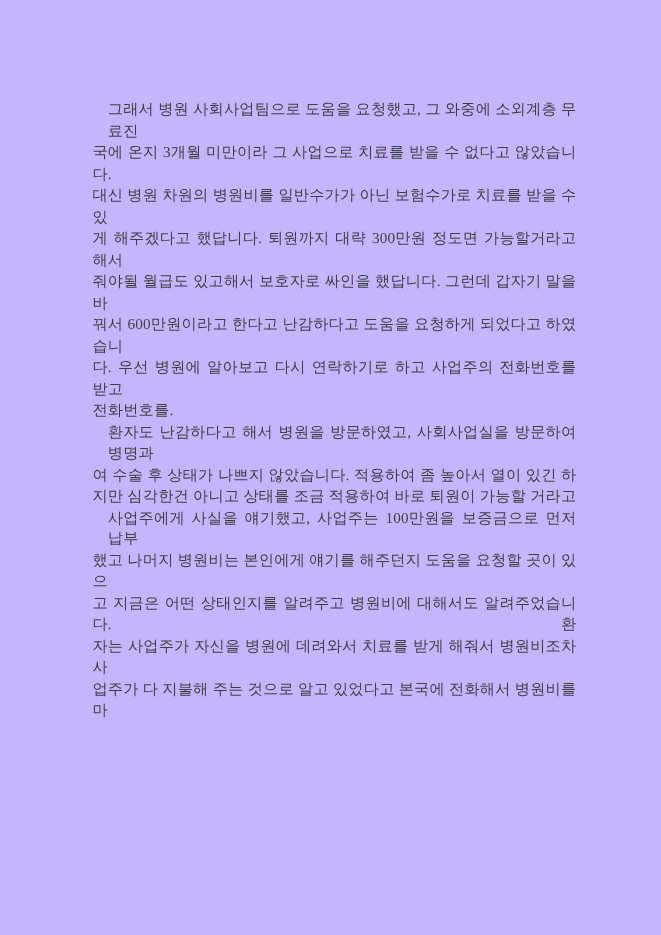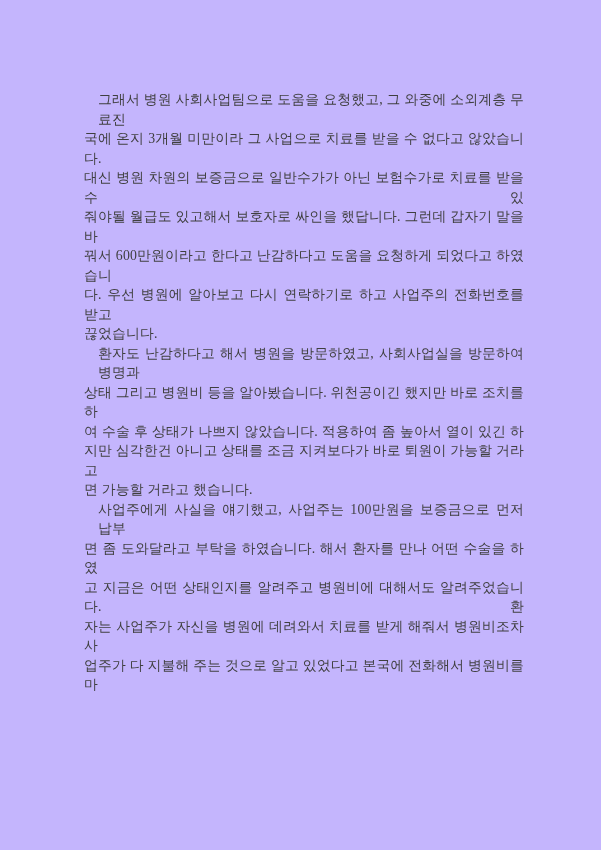--- a/index.html
+++ b/index.html
@@ -44,34 +44,33 @@
   }
 </style>
 </head>
 <body>
 
 <div class="page">
   <div class="text-block" style="color: rgb(63, 63, 63);">
       <div class="paragraph">
         <div class="line first">그래서 병원 사회사업팀으로 도움을 요청했고, 그 와중에 소외계층 무료진</div>
         <div class="line">국에 온지 3개월 미만이라 그 사업으로 치료를 받을 수 없다고 않았습니다.</div>
-        <div class="line">대신 병원 차원의 보증금으로 일반수가가 아닌 보험수가로 치료를 받을 수 있</div>
+        <div class="line">대신 병원 차원의 병원비를 일반수가가 아닌 보험수가로 치료를 받을 수 있</div>
+        <div class="line">게 해주겠다고 했답니다. 퇴원까지 대략 300만원 정도면 가능할거라고 해서</div>
         <div class="line">줘야될 월급도 있고해서 보호자로 싸인을 했답니다. 그런데 갑자기 말을 바</div>
         <div class="line">꿔서 600만원이라고 한다고 난감하다고 도움을 요청하게 되었다고 하였습니</div>
         <div class="line">다. 우선 병원에 알아보고 다시 연락하기로 하고 사업주의 전화번호를 받고</div>
-        <div class="line para-end">끊었습니다.</div>
+        <div class="line para-end">전화번호를.</div>
       </div>
       <div class="paragraph">
         <div class="line first">환자도 난감하다고 해서 병원을 방문하였고, 사회사업실을 방문하여 병명과</div>
-        <div class="line">상태 그리고 병원비 등을 알아봤습니다. 위천공이긴 했지만 바로 조치를 하</div>
         <div class="line">여 수술 후 상태가 나쁘지 않았습니다. 적용하여 좀 높아서 열이 있긴 하</div>
-        <div class="line">지만 심각한건 아니고 상태를 조금 지켜보다가 바로 퇴원이 가능할 거라고</div>
-        <div class="line para-end">면 가능할 거라고 했습니다.</div>
+        <div class="line">지만 심각한건 아니고 상태를 조금 적용하여 바로 퇴원이 가능할 거라고</div>
       </div>
       <div class="paragraph">
         <div class="line first">사업주에게 사실을 얘기했고, 사업주는 100만원을 보증금으로 먼저 납부</div>
-        <div class="line">면 좀 도와달라고 부탁을 하였습니다.  해서 환자를 만나 어떤 수술을 하였</div>
+        <div class="line">했고 나머지 병원비는 본인에게 얘기를 해주던지 도움을 요청할 곳이 있으</div>
         <div class="line">고 지금은 어떤 상태인지를 알려주고 병원비에 대해서도 알려주었습니다. 환</div>
         <div class="line">자는 사업주가 자신을 병원에 데려와서 치료를 받게 해줘서 병원비조차 사</div>
         <div class="line">업주가 다 지불해 주는 것으로 알고 있었다고 본국에 전화해서 병원비를 마</div>
       </div>
     </div>
 </div>
 
 </body></html>

